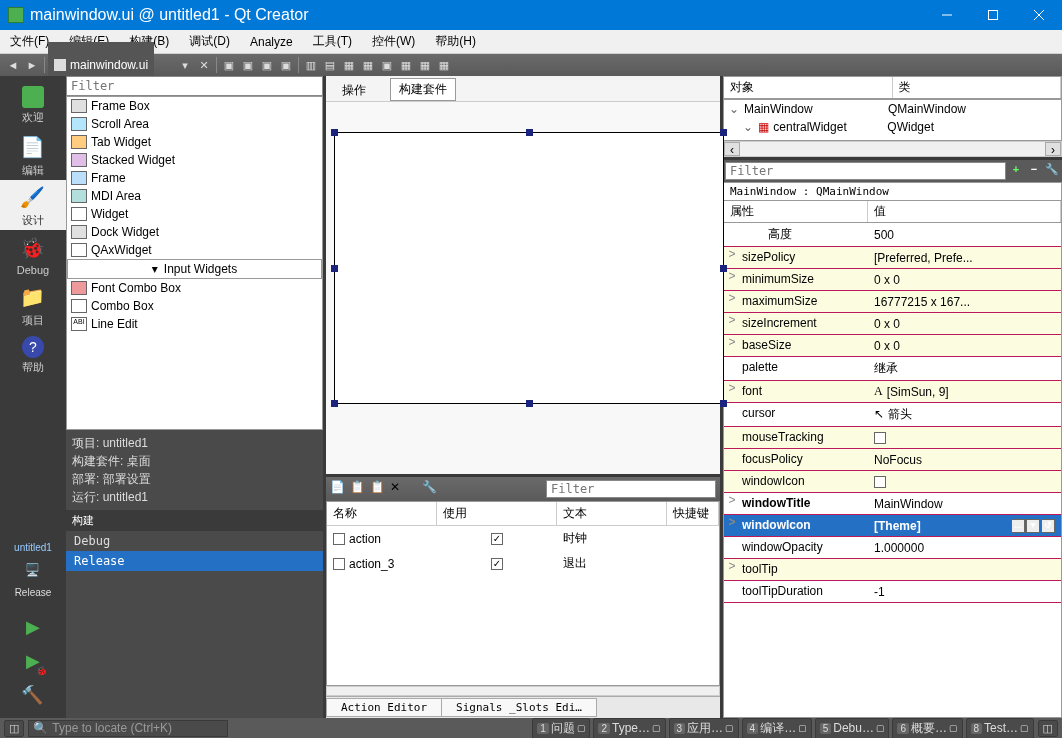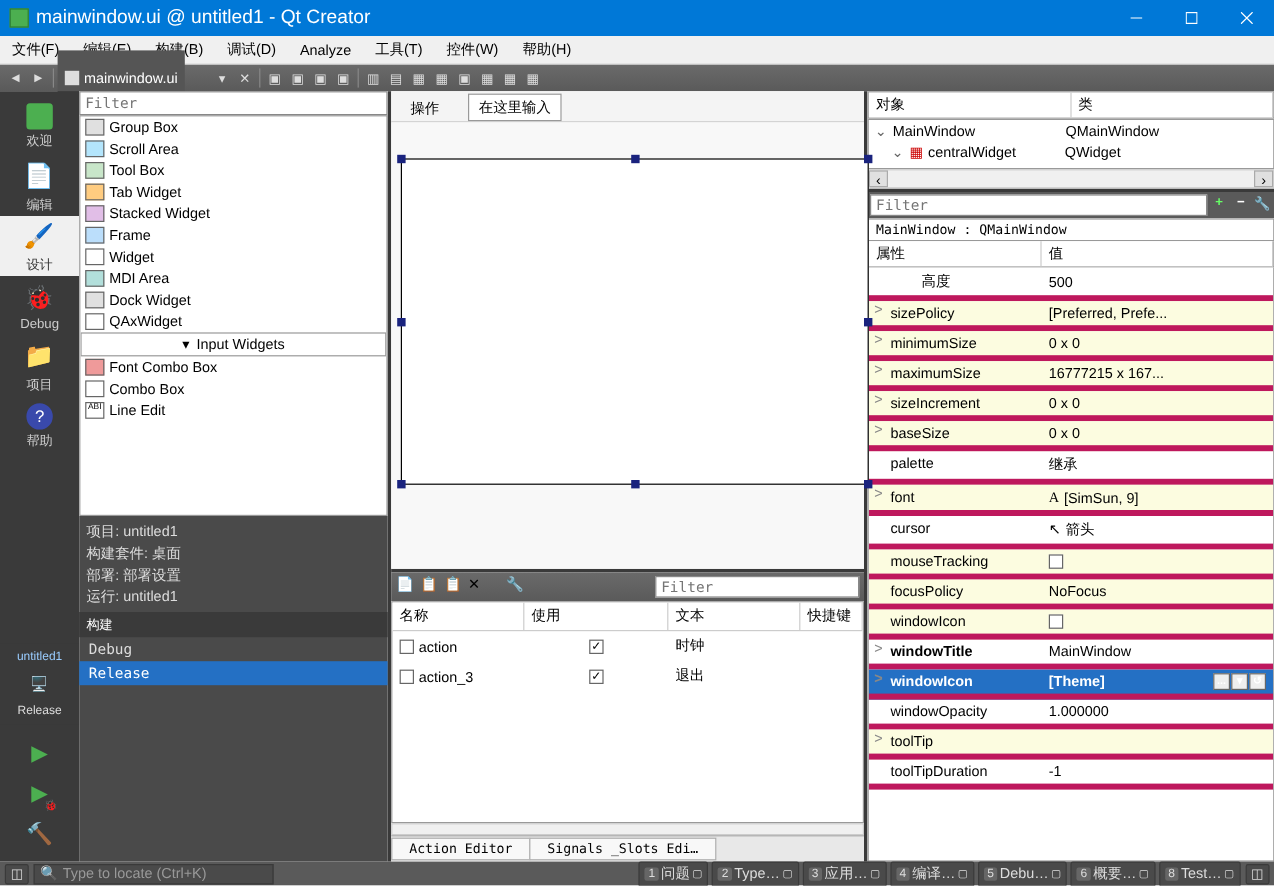--- a/index.html
+++ b/index.html
@@ -69,21 +69,21 @@
 .obj-scrollh{height:16px;background:#f0f0f0;border:1px solid #ccc;display:flex}
 .obj-scrollh .sb-btn{width:16px;background:#e0e0e0;border:1px solid #aaa;text-align:center}
 .obj-scrollh .sb-track{flex:1}
 .prop-filter-bar{height:22px;background:#5a5a5a;display:flex;align-items:center;padding:0 2px;gap:2px}
 .prop-filter-bar input{flex:1;height:18px;border:1px solid #888;font-family:monospace;padding:0 4px;color:#888}
 .prop-filter-bar .pf-btn{width:16px;height:16px;color:#fff;text-align:center;font-size:11px;font-weight:bold}
 .prop-class{padding:2px 6px;background:#fff;border:1px solid #999;font-family:monospace;font-size:11px}
 .prop-head{display:flex;background:#fff;border:1px solid #999;border-top:none}
 .prop-head .ph{padding:2px 6px;border-right:1px solid #ccc}
 .prop-list{flex:1;overflow:auto;background:#fff;border:1px solid #999;border-top:none}
-.prop-row{display:flex;min-height:22px;border-bottom:5px solid #be185d}
+.prop-row{display:flex;min-height:22px;border-bottom:1px solid #be185d}
 .prop-row.yellow{background:#fcfce0}
 .prop-row.selected{background:#2470c4;color:#fff;font-weight:bold}
 .prop-row .exp{width:16px;text-align:center;color:#888;flex-shrink:0}
 .prop-row .pname{width:128px;padding:3px 2px;flex-shrink:0}
 .prop-row .pval{flex:1;padding:3px 6px;display:flex;align-items:center;gap:4px;min-width:0}
 .prop-row.bold .pname{font-weight:bold}
 .pv-check{width:12px;height:12px;border:1px solid #666;background:#fff;display:inline-block}
 .pv-btns{margin-left:auto;display:flex;gap:1px}
 .pv-btns .pv-btn{width:14px;height:14px;border:1px solid #666;background:#eee;font-size:9px;text-align:center}
 .statusbar{height:20px;background:#5a5a5a;display:flex;align-items:center;padding:0 4px;gap:4px}
@@ -193,49 +193,45 @@
         </div>
       </div>
     </div>
   </div>
 
   <div class="left-panel">
     <input class="filter-input" placeholder="Filter" style="">
     <div class="widget-list" style="flex:0 0 334px">
       <div class="wl-item">
           <span class="wl-icon" style="background:#e0e0e0"></span>
-          <span>Group Box</span>
+          <span>Frame Box</span>
         </div>
       <div class="wl-item">
           <span class="wl-icon" style="background:#b3e5fc"></span>
           <span>Scroll Area</span>
         </div>
       <div class="wl-item">
-          <span class="wl-icon" style="background:#c8e6c9"></span>
-          <span>Tool Box</span>
-        </div>
-      <div class="wl-item">
           <span class="wl-icon" style="background:#ffcc80"></span>
           <span>Tab Widget</span>
         </div>
       <div class="wl-item">
           <span class="wl-icon" style="background:#e1bee7"></span>
           <span>Stacked Widget</span>
         </div>
       <div class="wl-item">
           <span class="wl-icon" style="background:#bbdefb"></span>
           <span>Frame</span>
         </div>
       <div class="wl-item">
+          <span class="wl-icon" style="background:#b2dfdb"></span>
+          <span>MDI Area</span>
+        </div>
+      <div class="wl-item">
           <span class="wl-icon" style="background:#fff"></span>
           <span>Widget</span>
-        </div>
-      <div class="wl-item">
-          <span class="wl-icon" style="background:#b2dfdb"></span>
-          <span>MDI Area</span>
         </div>
       <div class="wl-item">
           <span class="wl-icon" style="background:#e0e0e0"></span>
           <span>Dock Widget</span>
         </div>
       <div class="wl-item">
           <span class="wl-icon" style="background:#fff"></span>
           <span>QAxWidget</span>
         </div>
       <div class="wl-header">
@@ -264,21 +260,21 @@
     <div class="build-section" style="flex:1">
       <div class="build-header">构建</div>
       <div class="build-item">Debug</div>
       <div class="build-item selected">Release</div>
     </div>
   </div>
 
   <div class="center-panel">
     <div class="canvas-header">
       <span class="ch-tab">操作</span>
-      <span class="ch-tab at">在这里输入</span>
+      <span class="ch-tab at">构建套件</span>
     </div>
     <div class="canvas">
       <div class="form-widget">
         <div class="handle h-tl"></div>
         <div class="handle h-tm"></div>
         <div class="handle h-tr"></div>
         <div class="handle h-ml"></div>
         <div class="handle h-mr"></div>
         <div class="handle h-bl"></div>
         <div class="handle h-bm"></div>

